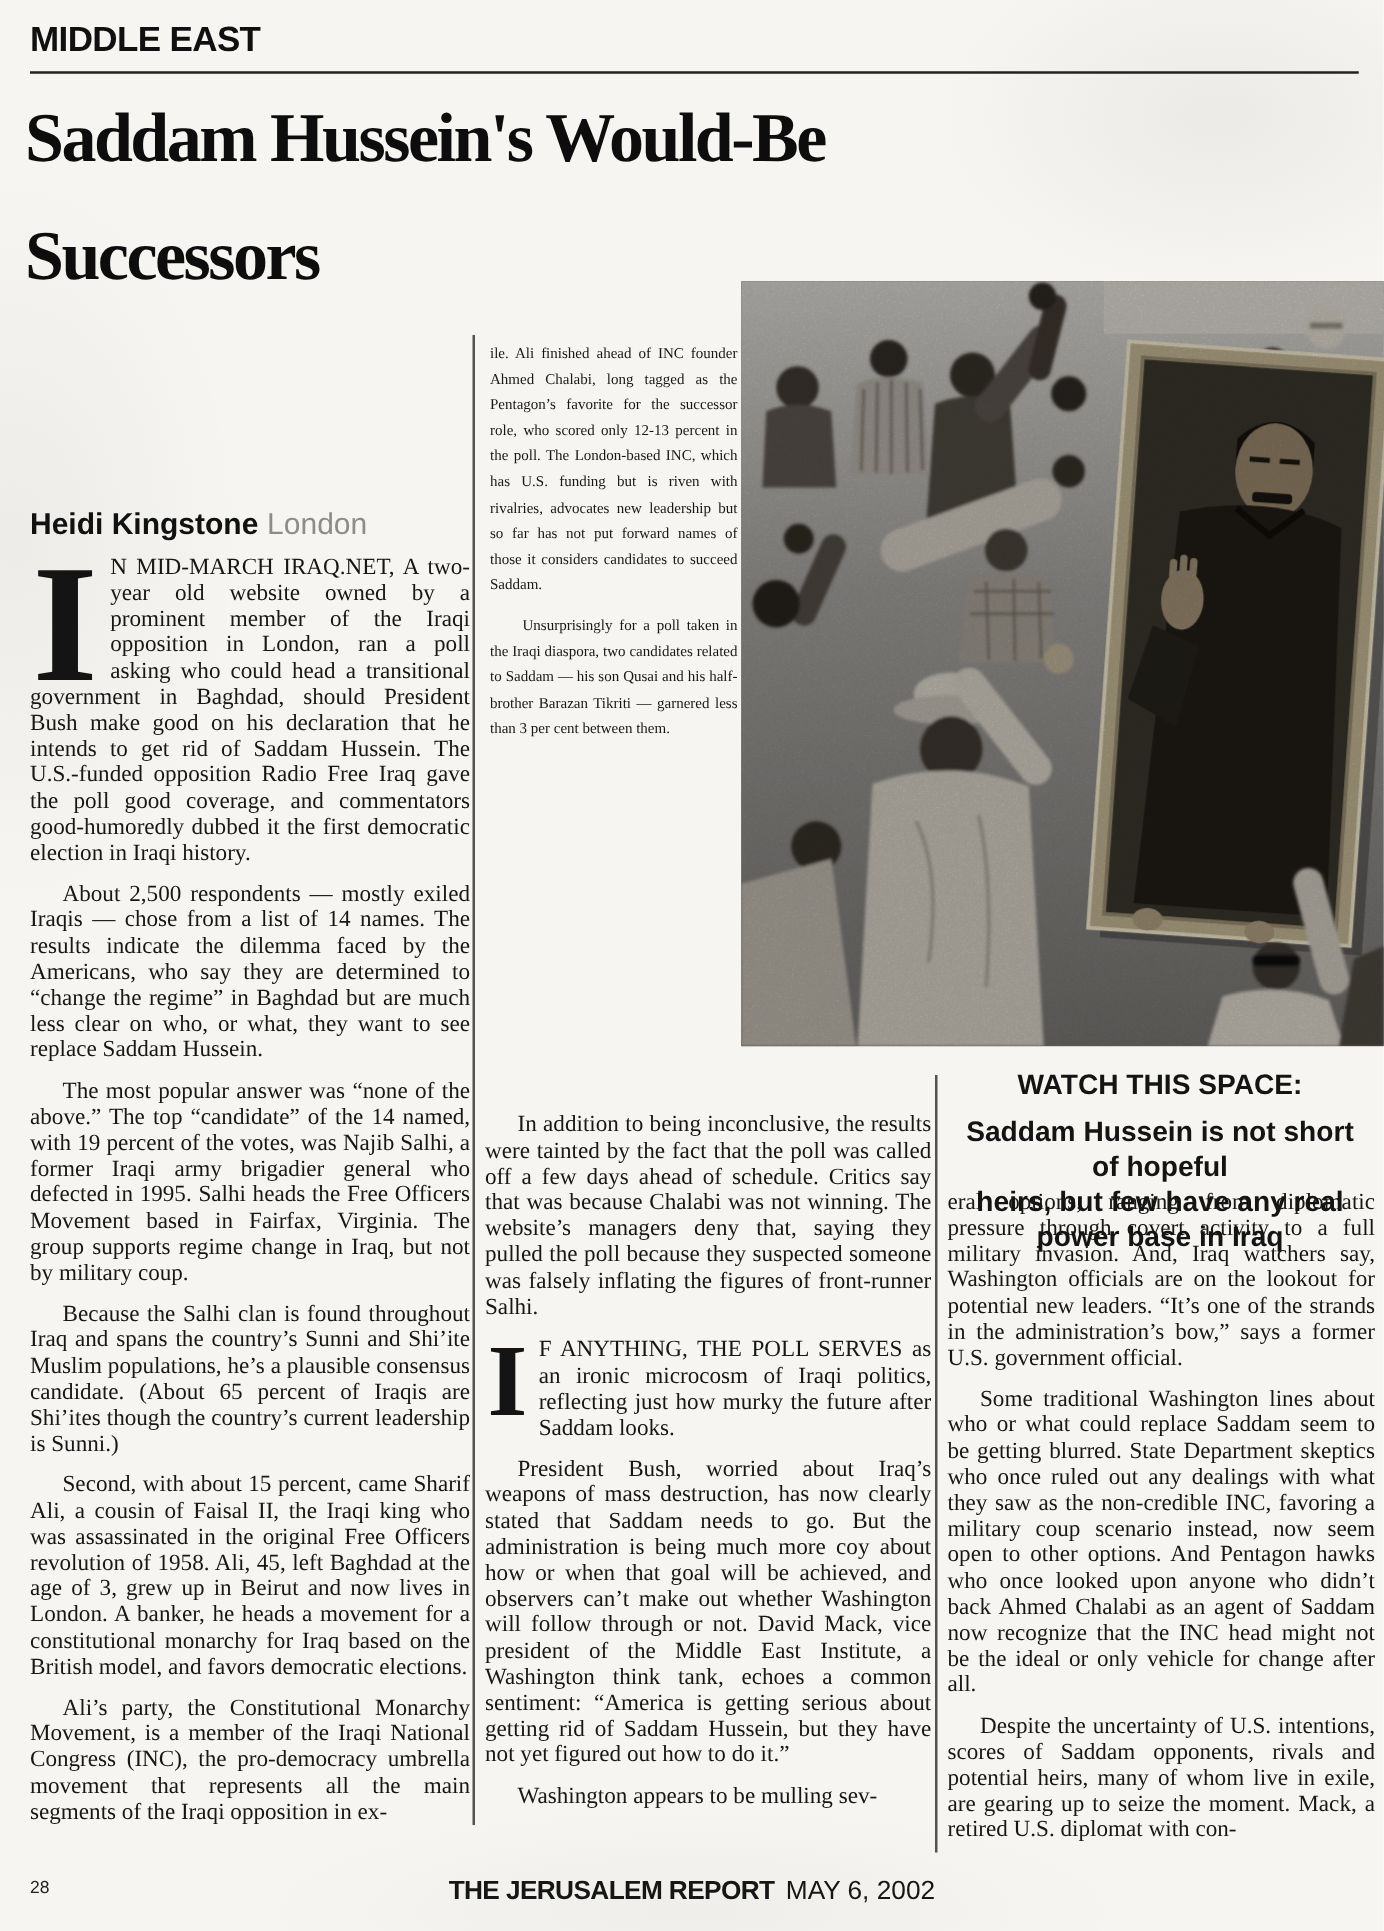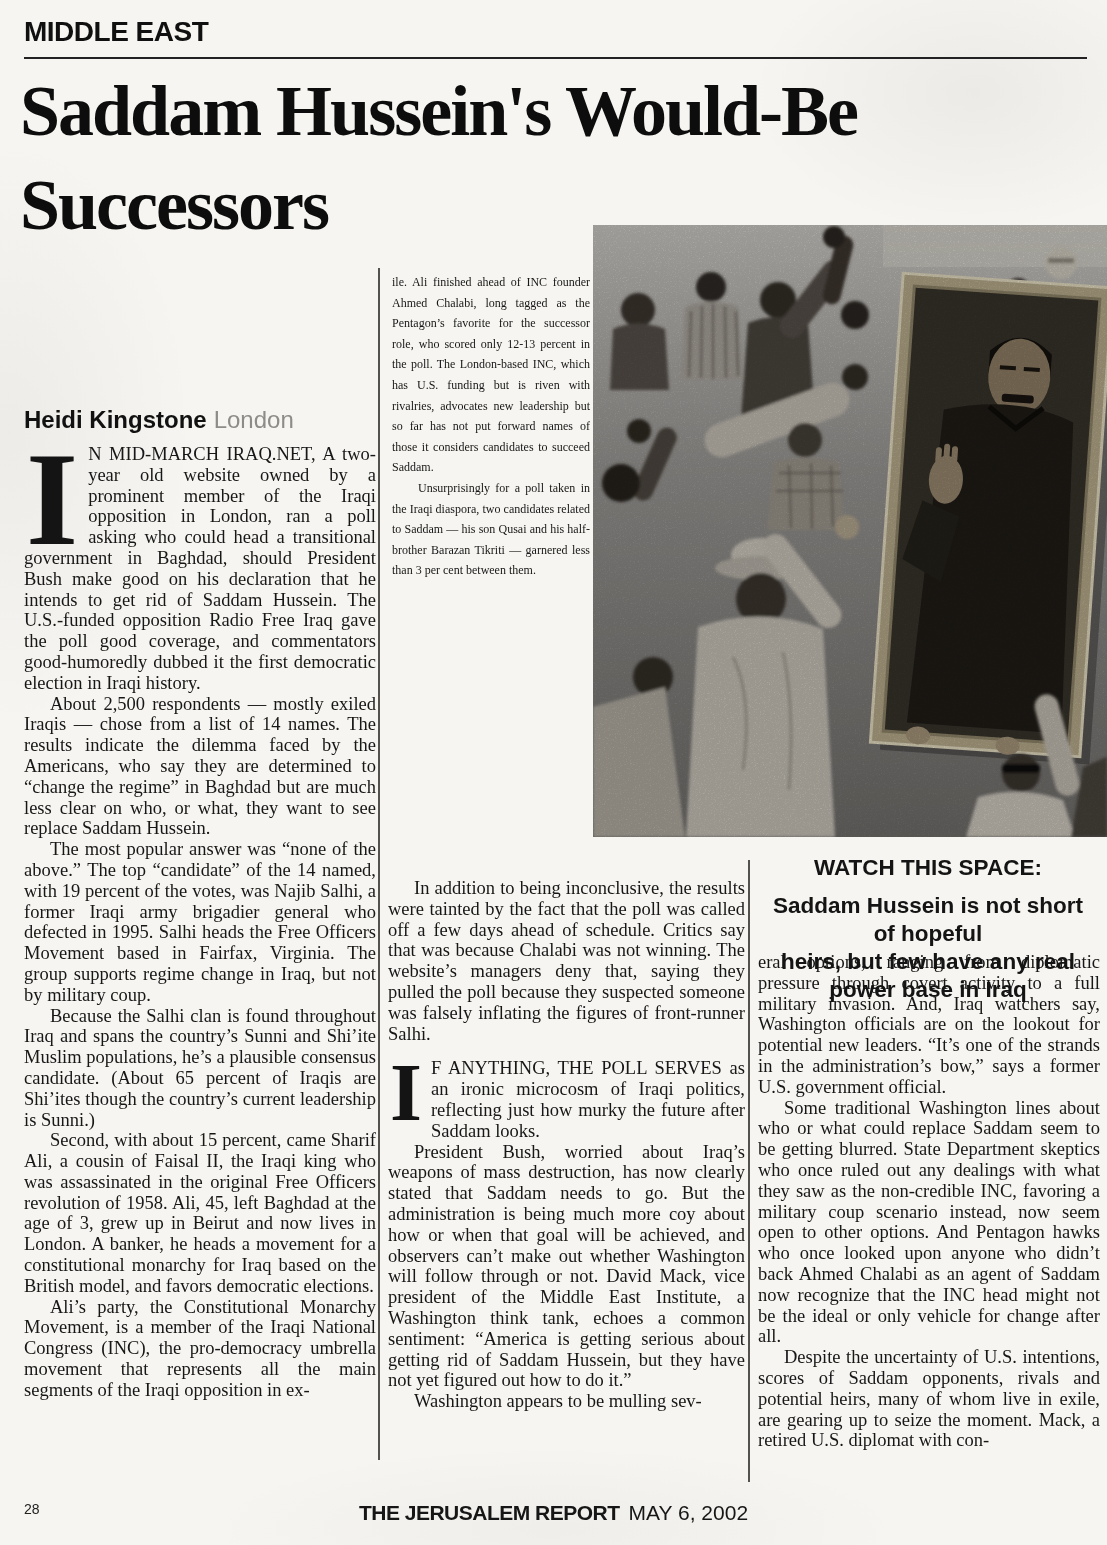--- a/index.html
+++ b/index.html
@@ -13,38 +13,38 @@
     font-family:"Liberation Serif", serif;color:#1a1a1a;
   }
   .kicker{
     position:absolute;left:24px;top:16px;
     font-family:"Liberation Sans", sans-serif;font-weight:bold;font-size:28px;
     letter-spacing:-0.5px;color:#101010;
   }
   .head-rule{position:absolute;left:24px;top:57px;width:1063px;height:2px;background:#222;}
   .headline{
     position:absolute;left:20px;top:64px;margin:0;width:1080px;
-    font-family:"Liberation Serif", serif;font-weight:700;font-size:72px;line-height:94px;
+    font-family:"Liberation Serif", serif;font-weight:700;font-size:56px;line-height:94px;
     letter-spacing:-2px;color:#0d0d0d;white-space:pre-line;
   }
   .standfirst{
     position:absolute;left:24px;top:278px;width:345px;
     font-family:"Liberation Sans", sans-serif;font-weight:bold;font-size:27px;line-height:36px;
     letter-spacing:-0.3px;color:#141414;white-space:pre-line;
   }
   .byline{position:absolute;left:24px;top:406px;font-family:"Liberation Sans", sans-serif;font-size:24px;}
   .byline-name{font-weight:bold;color:#111;}
   .byline-loc{color:#8e8c88;margin-left:7px;}
   .body-col{position:absolute;text-align:justify;font-size:18.5px;line-height:20.8px;color:#171717;}
   .col1{left:24px;top:444px;width:352px;}
   .col2a{left:392px;top:272px;width:198px;font-size:12px;line-height:20.6px;}
   .col2b{left:388px;top:878px;width:357px;}
   .col3{left:758px;top:952px;width:342px;}
   .body-col p{margin:0;padding:0;}
-  .body-col p.ind{text-indent:26px;}
+  .body-col p.ind{text-indent:26px;margin-top:12px;}
   .body-col p.sect{margin-top:14px;}
   .dropcap{
     float:left;font-family:"Liberation Serif", serif;font-weight:bold;color:#141414;
   }
   .dc1{font-size:134px;line-height:102px;height:99px;margin:4px 10px 0 2px;}
   .dc2{font-size:82px;line-height:62px;height:59px;margin:4px 9px 0 2px;}
   .vrule{position:absolute;width:2px;background:#55524e;}
   .vr1{left:378px;top:268px;height:1192px;}
   .vr2{left:748px;top:860px;height:622px;}
   .photo{position:absolute;left:593px;top:225px;width:514px;height:612px;background:#8e8e8e;}

